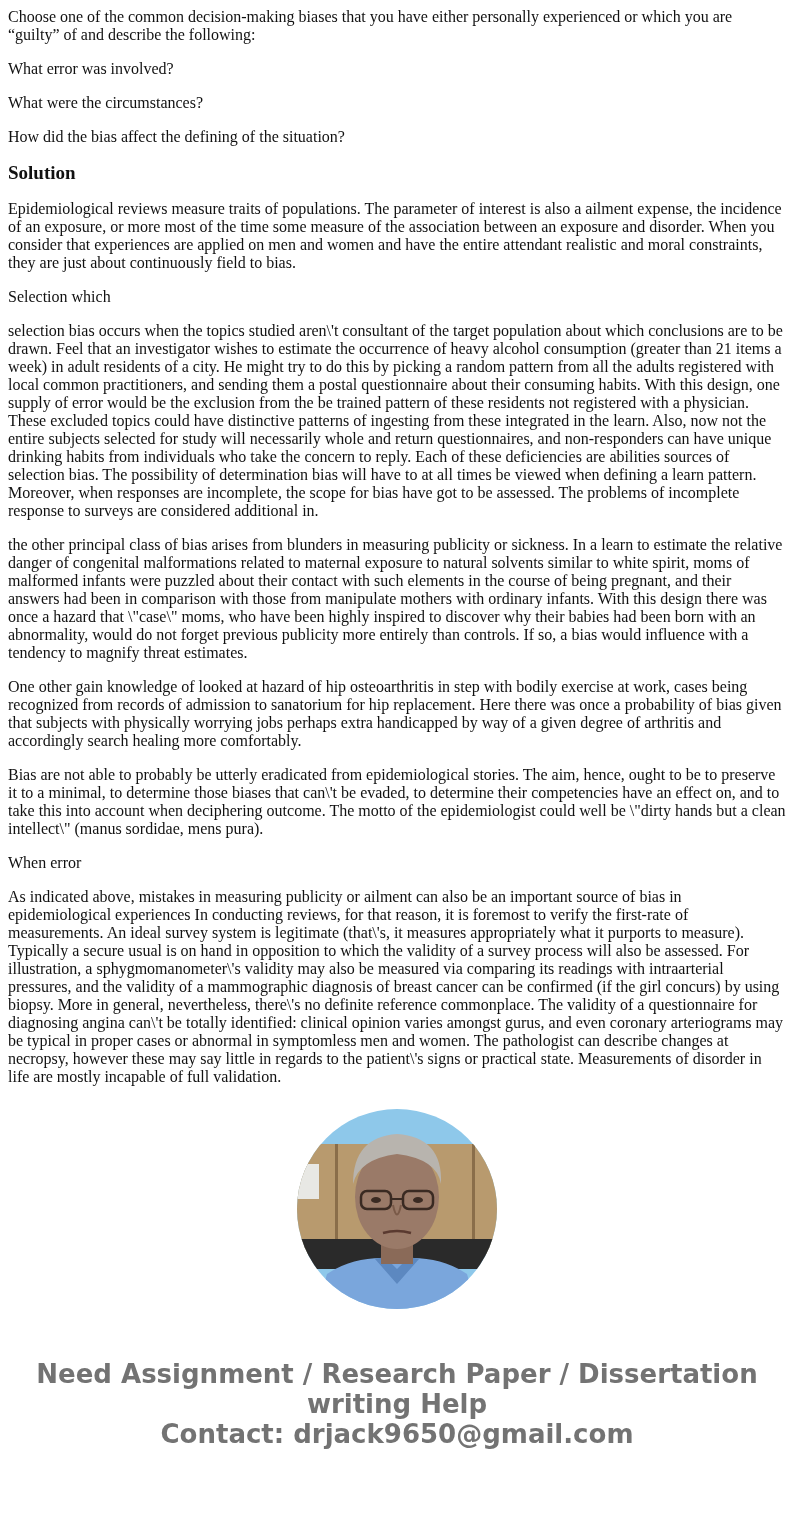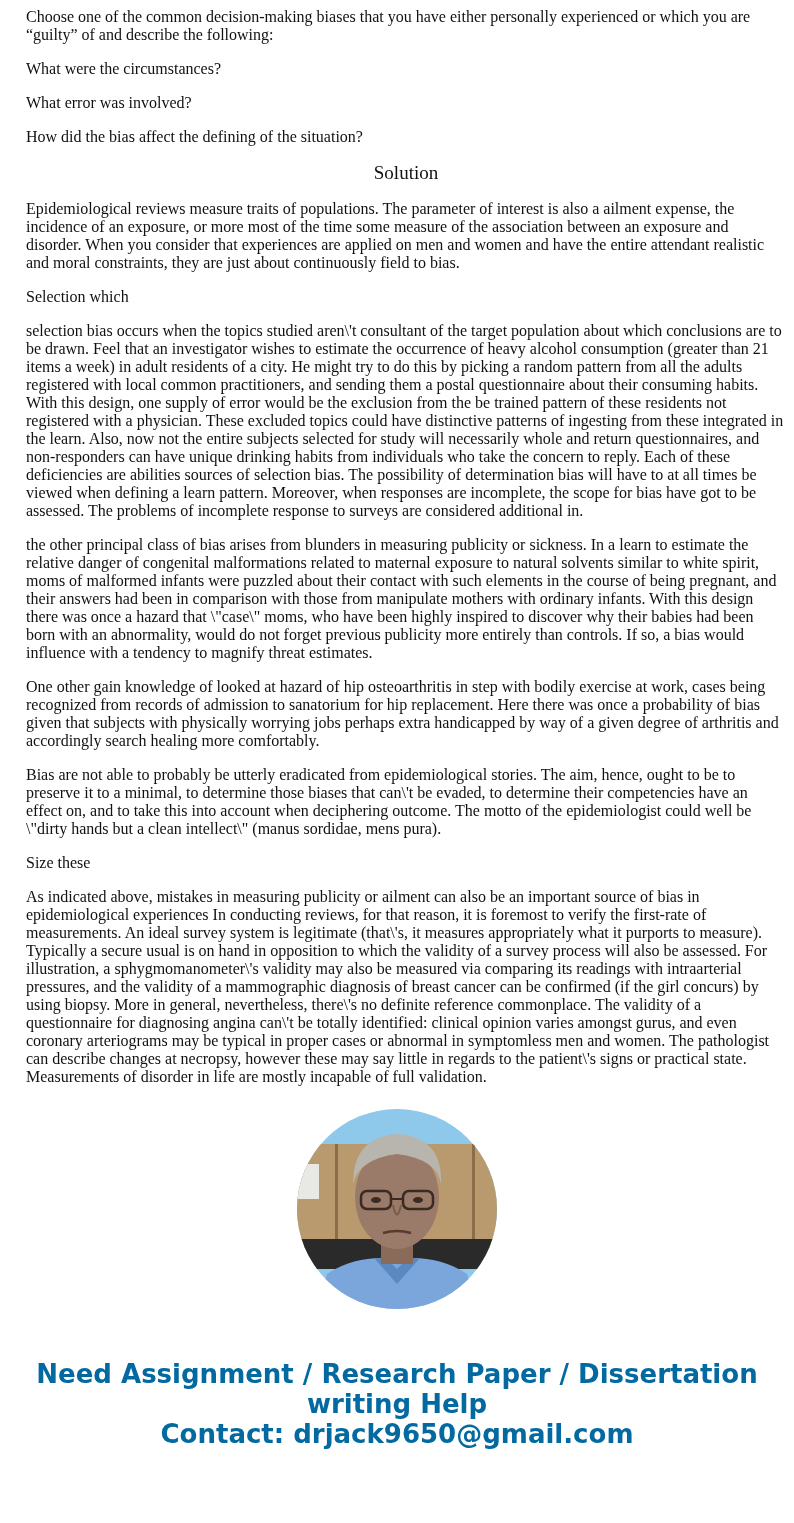--- a/index.html
+++ b/index.html
@@ -3,70 +3,69 @@
 <meta charset="utf-8">
 <style>
   html, body { margin: 0; padding: 0; background: #ffffff; }
   body {
     width: 794px;
     font-family: "Liberation Serif", serif;
     font-size: 16px;
     line-height: 18px;
     color: #111111;
   }
-  .doc { padding: 8px 8px 0 26px; }
+  .doc { padding: 8px 8px 0 8px; }
   .doc p { margin: 0 0 16px 0; }
   .doc h3 {
     font-family: "Liberation Serif", serif;
     font-size: 19px;
-    font-weight: normal;
+    font-weight: bold;
     margin: 0 0 16px 0;
     line-height: 22px;
-    text-align: center;
   }
   .portrait-wrap {
     display: flex;
     justify-content: center;
     margin-top: 23px;
   }
   .portrait {
     width: 200px; height: 200px;
     border-radius: 50%;
     overflow: hidden;
   }
   .portrait svg { display: block; }
   .contact {
     margin-top: 50px;
     text-align: center;
     font-family: "DejaVu Sans", sans-serif;
     font-weight: bold;
     font-size: 26px;
     line-height: 30px;
-    color: #0369a1;
+    color: #737373;
     padding: 0 20px;
   }
 </style>
 </head>
 <body>
 
 <div class="doc">
   <p>Choose one of the common decision-making biases that you have either personally experienced or which you are “guilty” of and describe the following:</p>
+  <p>What error was involved?</p>
   <p>What were the circumstances?</p>
-  <p>What error was involved?</p>
   <p>How did the bias affect the defining of the situation?</p>
 
   <h3>Solution</h3>
 
   <p>Epidemiological reviews measure traits of populations. The parameter of interest is also a ailment expense, the incidence of an exposure, or more most of the time some measure of the association between an exposure and disorder. When you consider that experiences are applied on men and women and have the entire attendant realistic and moral constraints, they are just about continuously field to bias.</p>
   <p>Selection which</p>
   <p>selection bias occurs when the topics studied aren\'t consultant of the target population about which conclusions are to be drawn. Feel that an investigator wishes to estimate the occurrence of heavy alcohol consumption (greater than 21 items a week) in adult residents of a city. He might try to do this by picking a random pattern from all the adults registered with local common practitioners, and sending them a postal questionnaire about their consuming habits. With this design, one supply of error would be the exclusion from the be trained pattern of these residents not registered with a physician. These excluded topics could have distinctive patterns of ingesting from these integrated in the learn. Also, now not the entire subjects selected for study will necessarily whole and return questionnaires, and non-responders can have unique drinking habits from individuals who take the concern to reply. Each of these deficiencies are abilities sources of selection bias. The possibility of determination bias will have to at all times be viewed when defining a learn pattern. Moreover, when responses are incomplete, the scope for bias have got to be assessed. The problems of incomplete response to surveys are considered additional in.</p>
   <p>the other principal class of bias arises from blunders in measuring publicity or sickness. In a learn to estimate the relative danger of congenital malformations related to maternal exposure to natural solvents similar to white spirit, moms of malformed infants were puzzled about their contact with such elements in the course of being pregnant, and their answers had been in comparison with those from manipulate mothers with ordinary infants. With this design there was once a hazard that \"case\" moms, who have been highly inspired to discover why their babies had been born with an abnormality, would do not forget previous publicity more entirely than controls. If so, a bias would influence with a tendency to magnify threat estimates.</p>
   <p>One other gain knowledge of looked at hazard of hip osteoarthritis in step with bodily exercise at work, cases being recognized from records of admission to sanatorium for hip replacement. Here there was once a probability of bias given that subjects with physically worrying jobs perhaps extra handicapped by way of a given degree of arthritis and accordingly search healing more comfortably.</p>
   <p>Bias are not able to probably be utterly eradicated from epidemiological stories. The aim, hence, ought to be to preserve it to a minimal, to determine those biases that can\'t be evaded, to determine their competencies have an effect on, and to take this into account when deciphering outcome. The motto of the epidemiologist could well be \"dirty hands but a clean intellect\" (manus sordidae, mens pura).</p>
-  <p>Size these</p>
+  <p>When error</p>
   <p>As indicated above, mistakes in measuring publicity or ailment can also be an important source of bias in epidemiological experiences In conducting reviews, for that reason, it is foremost to verify the first-rate of measurements. An ideal survey system is legitimate (that\'s, it measures appropriately what it purports to measure). Typically a secure usual is on hand in opposition to which the validity of a survey process will also be assessed. For illustration, a sphygmomanometer\'s validity may also be measured via comparing its readings with intraarterial pressures, and the validity of a mammographic diagnosis of breast cancer can be confirmed (if the girl concurs) by using biopsy. More in general, nevertheless, there\'s no definite reference commonplace. The validity of a questionnaire for diagnosing angina can\'t be totally identified: clinical opinion varies amongst gurus, and even coronary arteriograms may be typical in proper cases or abnormal in symptomless men and women. The pathologist can describe changes at necropsy, however these may say little in regards to the patient\'s signs or practical state. Measurements of disorder in life are mostly incapable of full validation.</p>
 </div>
 
 <div class="portrait-wrap">
   <div class="portrait">
     <svg width="200" height="200" viewBox="0 0 200 200">
       <rect x="0" y="0" width="200" height="200" fill="#8ec8ea"></rect>
       <rect x="0" y="35" width="200" height="110" fill="#b89a6e"></rect>
       <rect x="0" y="55" width="22" height="35" fill="#e8e8e4"></rect>
       <rect x="38" y="35" width="3" height="95" fill="#8a6e4a"></rect>

